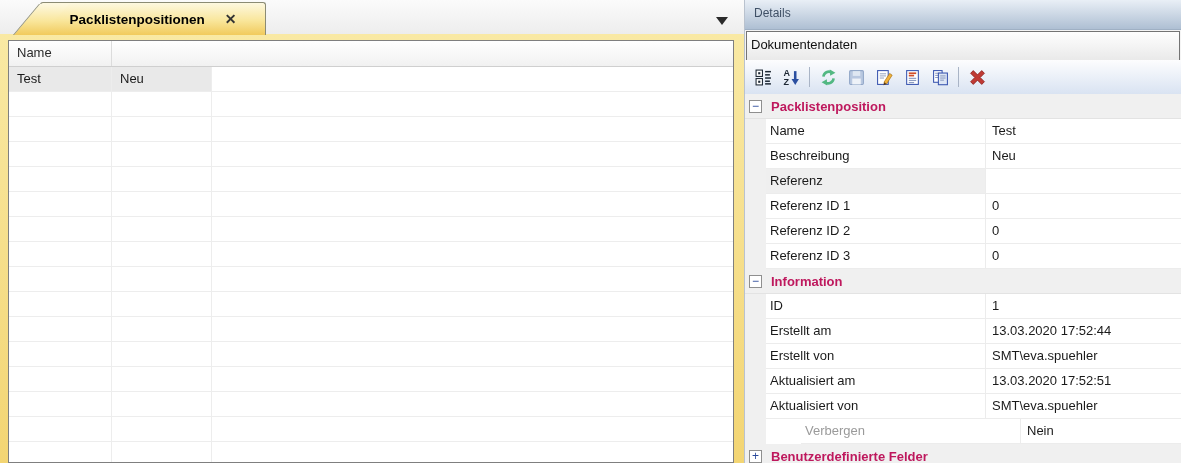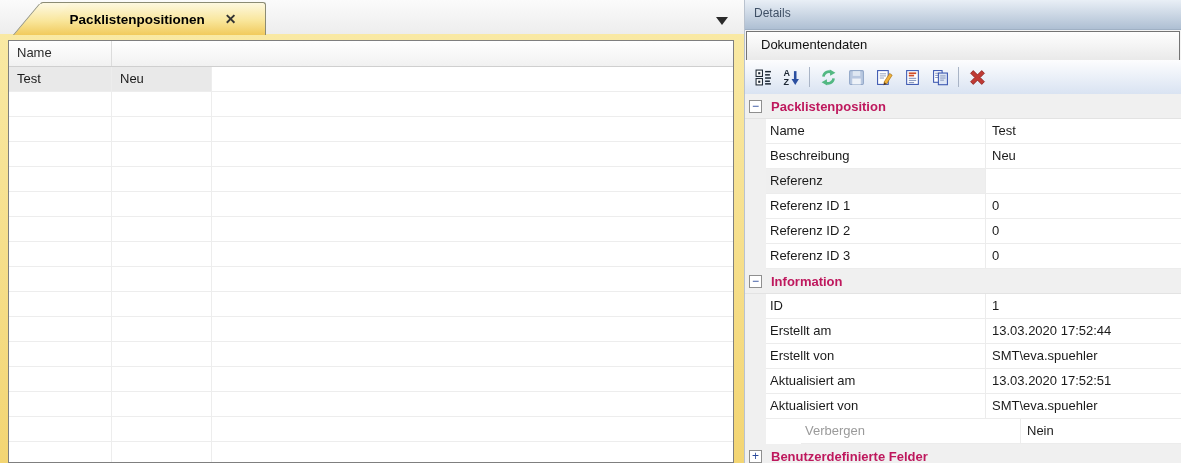--- a/index.html
+++ b/index.html
@@ -37,21 +37,21 @@
   .t-cell.c1 { width:103px; } .t-cell.c2 { width:100px; } .t-cell.c3 { flex:1; border-right:none; }
   .t-row.sel .c1, .t-row.sel .c2 { background:#e9e9e9; }
 
   
   .right-panel { position:absolute; left:744px; top:0; width:437px; height:463px;
     background:#fff; border-left:1px solid #b9c2ce; }
   .details-header { height:30px; background:linear-gradient(#e9eff6,#aebfd3);
     border-bottom:1px solid #9fb0c4; color:#3f5066; padding:6px 0 0 9px; font-size:12px; }
   .doc-bar-wrap { height:30px; padding:1px 1px 0 1px; background:#f4f4f4; }
   .doc-bar { height:40px; border:1px solid #747474; background:linear-gradient(#fefefe,#e2e2e2);
-    padding:5px 0 0 14px; color:#111; cursor:pointer; }
+    padding:5px 0 0 4px; color:#111; cursor:pointer; }
   .toolbar { height:34px; background:linear-gradient(#fdfdfe,#d9e3f2);
     display:flex; align-items:center; padding-left:4px; }
   .tb-btn { width:24px; height:24px; display:flex; align-items:center; justify-content:center;
     margin:0 2px; cursor:pointer; border-radius:2px; }
   .tb-sep { width:1px; height:20px; background:#a9b4c6; margin:0 4px; }
   .tb-btn svg { width:17px; height:17px; }
 
   .prop-grid { position:absolute; left:0; top:94px; width:437px; height:369px; overflow:hidden;
     background:#fff; }
   .pg-section { display:flex; align-items:center; height:25px; background:#f0f0f0;

